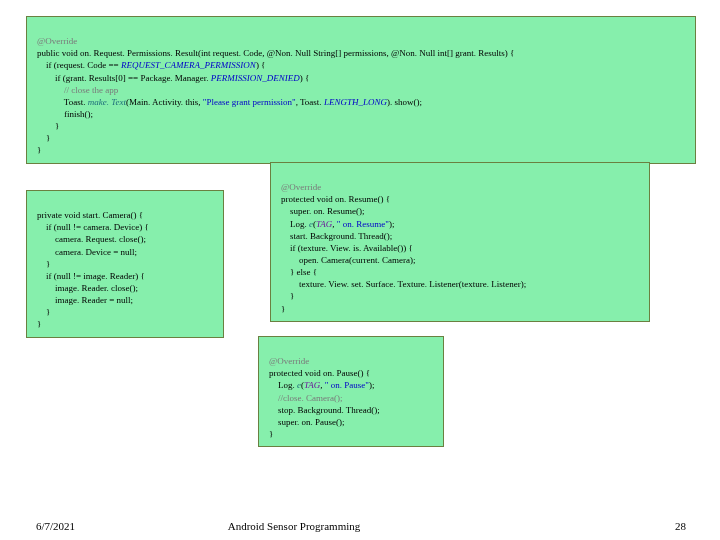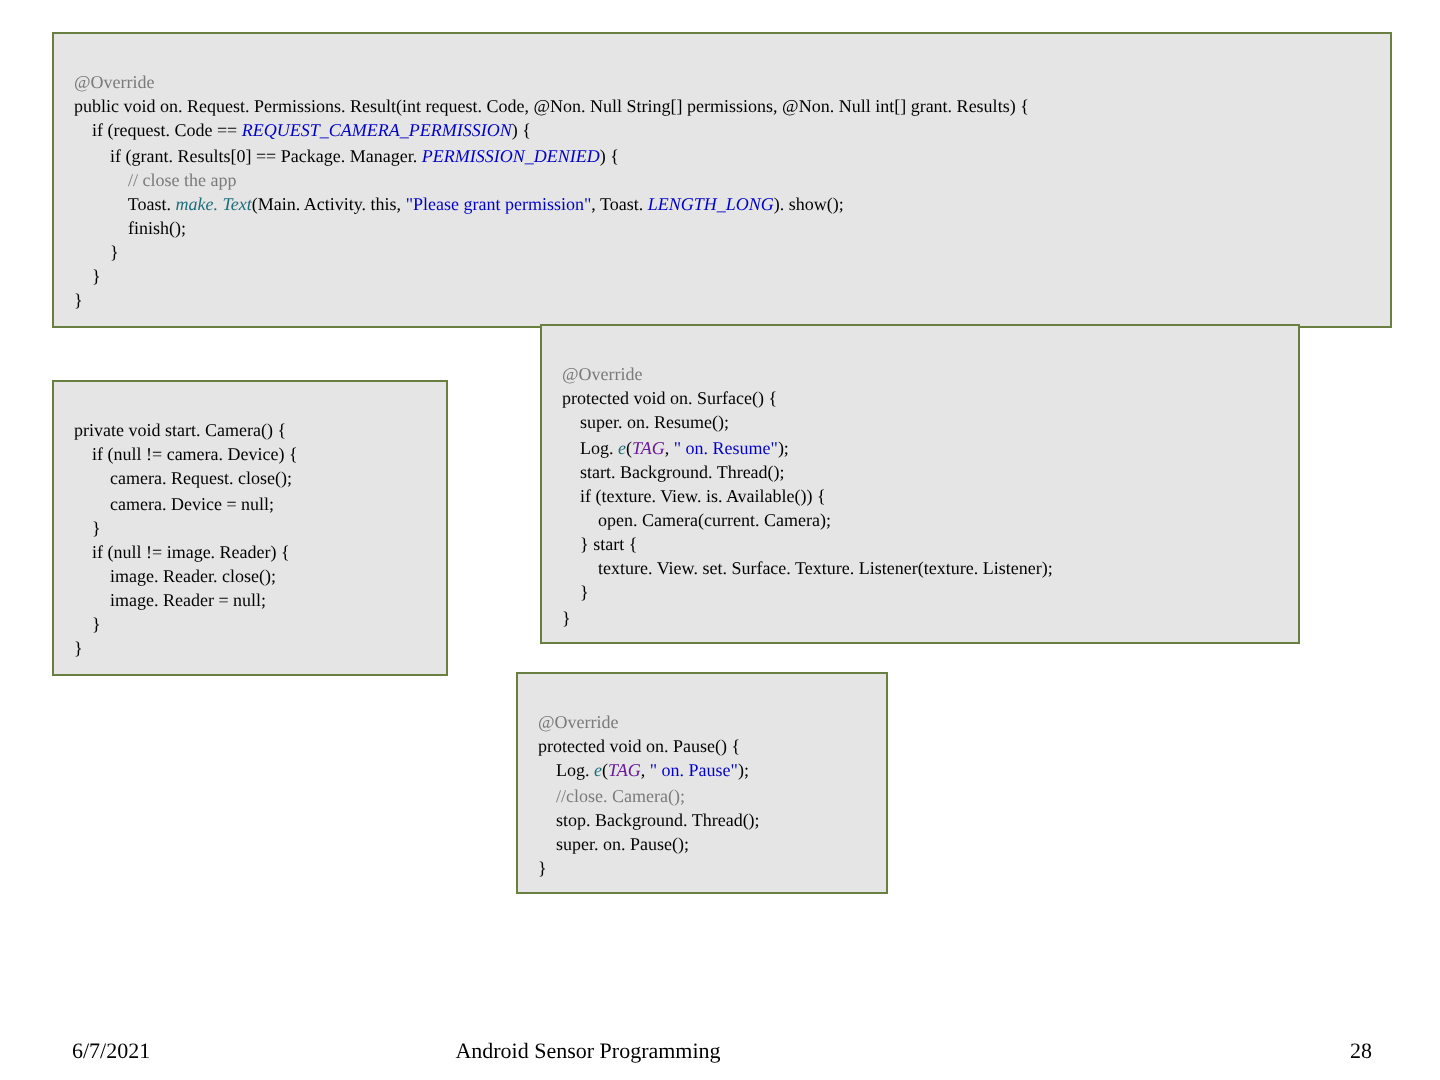--- a/index.html
+++ b/index.html
@@ -12,21 +12,21 @@
     position: relative;
     overflow: hidden;
   }
   .box {
     position: absolute;
     border: 1px solid #6a8040;
     padding: 6px 10px;
     font-size: 9px;
     line-height: 1.35;
     white-space: pre;
-    background: #e5e5e5;
+    background: #86efac;
   }
   .box1 { left: 26px; top: 16px; width: 648px; }
   .box2 { left: 26px; top: 190px; width: 176px; }
   .box3 { left: 270px; top: 162px; width: 358px; }
   .box4 { left: 258px; top: 336px; width: 164px; }
   .footer {
     position: absolute;
     bottom: 20px;
     left: 0;
     width: 720px;
@@ -65,27 +65,27 @@
 <span>    }</span>
 <span>    if (null != image. Reader) {</span>
 <span>        image. Reader. close();</span>
 <span>        image. Reader = null;</span>
 <span>    }</span>
 <span>}</span>
 </div>
 
 <div class="box box3">
 <span class="gray">@Override</span>
-<span><span>protected void </span><span>on. Surface</span><span>() {</span></span>
+<span><span>protected void </span><span>on. Resume</span><span>() {</span></span>
 <span>    super. on. Resume();</span>
 <span><span>    Log. </span><span class="teal">e</span><span>(</span><span class="purple">TAG</span><span>, </span><span class="str">" on. Resume"</span><span>);</span></span>
 <span>    start. Background. Thread();</span>
 <span>    if (texture. View. is. Available()) {</span>
 <span>        open. Camera(current. Camera);</span>
-<span>    } start {</span>
+<span>    } else {</span>
 <span>        texture. View. set. Surface. Texture. Listener(texture. Listener);</span>
 <span>    }</span>
 <span>}</span>
 </div>
 
 <div class="box box4">
 <span class="gray">@Override</span>
 <span><span>protected void </span><span>on. Pause</span><span>() {</span></span>
 <span><span>    Log. </span><span class="teal">e</span><span>(</span><span class="purple">TAG</span><span>, </span><span class="str">" on. Pause"</span><span>);</span></span>
 <span class="gray">    //close. Camera();</span>

